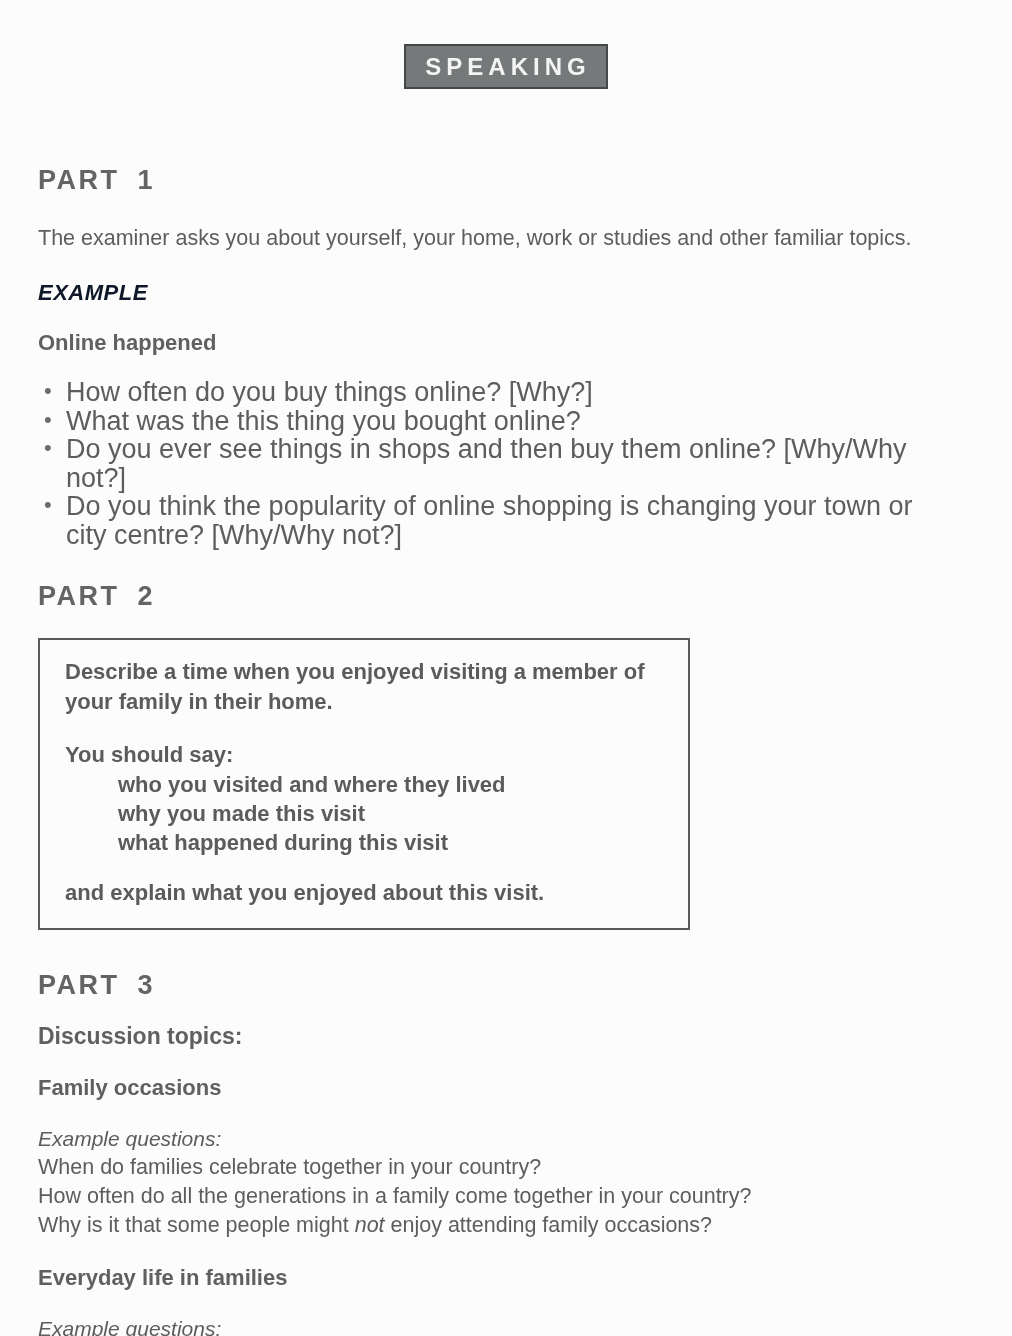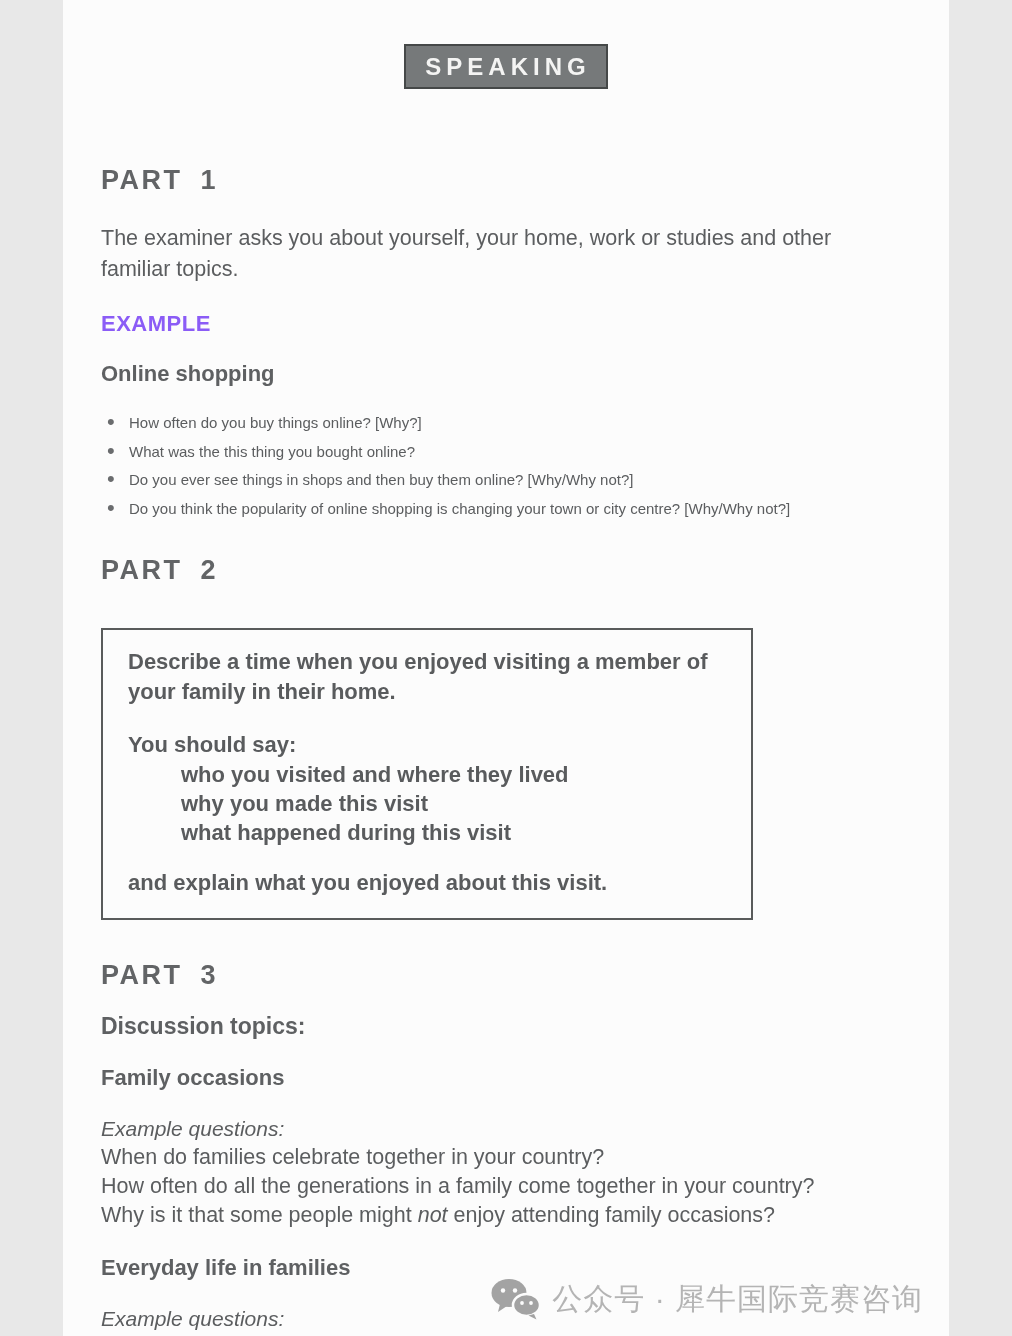--- a/index.html
+++ b/index.html
@@ -1,18 +1,18 @@
 <!DOCTYPE html>
 <html><head>
 <meta charset="utf-8">
 <style>
   html,body { margin:0; padding:0; background:#e8e8e8; }
   .page {
     position:relative;
-    width:886px; height:1336px;
+    width:1012px; height:1336px;
     margin:0 auto;
     background:#fcfcfc;
     overflow:hidden;
     font-family:"Liberation Sans", sans-serif;
     color:#5b5d5f;
   }
   .banner-wrap { text-align:center; padding-top:44px; }
   .banner {
     display:inline-block;
     background:#76797a;
@@ -37,45 +37,46 @@
     margin:27px 0 0;
     font-size:21.5px;
     line-height:31px;
     max-width:930px;
   }
   .example-label {
     margin:26px 0 0;
     font-size:22px;
     font-weight:bold;
     letter-spacing:0.5px;
-    color:#8b5cf6;
+    color:#0f172a;
+    font-style:italic;
   }
   .topic-heading {
     margin:24px 0 0;
     font-size:22px;
     font-weight:bold;
     color:#5e6062;
   }
   ul.questions { list-style:none; margin:22px 0 0; padding:0; }
   ul.questions li {
     position:relative;
     padding-left:28px;
-    font-size:15px;
+    font-size:27px;
     line-height:28.5px;
     margin-bottom:0;
   }
   ul.questions li::before {
     content:"\2022";
     position:absolute;
     left:6px; top:-1px;
     font-size:22px;
     color:#6a6c6e;
   }
   .h-part2 { margin-top:32px; }
-  .part2-row { display:flex; align-items:flex-start; margin-top:42px; }
+  .part2-row { display:flex; align-items:flex-start; margin-top:26px; }
   .cue-card {
     box-sizing:border-box;
     width:652px;
     border:2px solid #595b5b;
     background:#fcfcfc;
     padding:17px 24px 20px 25px;
     font-weight:bold;
     font-size:22px;
     color:#595b5d;
   }
@@ -123,21 +124,21 @@
 
   <div class="banner-wrap">
     <span class="banner">SPEAKING</span>
   </div>
 
   <div class="content">
 
     <h1 class="part-heading h-part1">PART 1</h1>
     <p class="intro">The examiner asks you about yourself, your home, work or studies and other familiar topics.</p>
     <p class="example-label">EXAMPLE</p>
-    <p class="topic-heading">Online shopping</p>
+    <p class="topic-heading">Online happened</p>
     <ul class="questions">
       <li>How often do you buy things online? [Why?]</li>
       <li>What was the this thing you bought online?</li>
       <li>Do you ever see things in shops and then buy them online? [Why/Why not?]</li>
       <li>Do you think the popularity of online shopping is changing your town or city centre? [Why/Why not?]</li>
     </ul>
 
     <h1 class="part-heading h-part2">PART 2</h1>
     <div class="part2-row">
       <div class="cue-card">
@@ -161,27 +162,14 @@
     <p class="q-line">How often do all the generations in a family come together in your country?</p>
     <p class="q-line"><span>Why is it that some people might </span><span class="em">not</span><span> enjoy attending family occasions?</span></p>
 
     <p class="topic-title">Everyday life in families</p>
     <p class="eq-label">Example questions:</p>
     <p class="q-line">Do you think it is a good thing for parents to help their children with schoolwork?</p>
     <p class="q-line">How important do you think it is for families to eat together at least once a day?</p>
 
   </div>
 
-  <div class="watermark">
-    <svg class="wechat-icon" width="52" height="42" viewBox="0 0 52 42" aria-hidden="true">
-      <ellipse cx="19" cy="15" rx="17.5" ry="14" fill="#a3a3a3"></ellipse>
-      <path d="M10 26 L8 34 L17 28 Z" fill="#a3a3a3"></path>
-      <circle cx="13" cy="12.5" r="2.2" fill="#fcfcfc"></circle>
-      <circle cx="25" cy="12.5" r="2.2" fill="#fcfcfc"></circle>
-      <ellipse cx="36.5" cy="27" rx="13.5" ry="11" fill="#a3a3a3" stroke="#fcfcfc" stroke-width="2.5"></ellipse>
-      <path d="M44 36 L46.5 41.5 L38.5 37.5 Z" fill="#a3a3a3"></path>
-      <circle cx="32" cy="25" r="1.9" fill="#fcfcfc"></circle>
-      <circle cx="41" cy="25" r="1.9" fill="#fcfcfc"></circle>
-    </svg>
-    <span>公众号 · 犀牛国际竞赛咨询</span>
-  </div>
 
 </div>
 
 </body></html>

